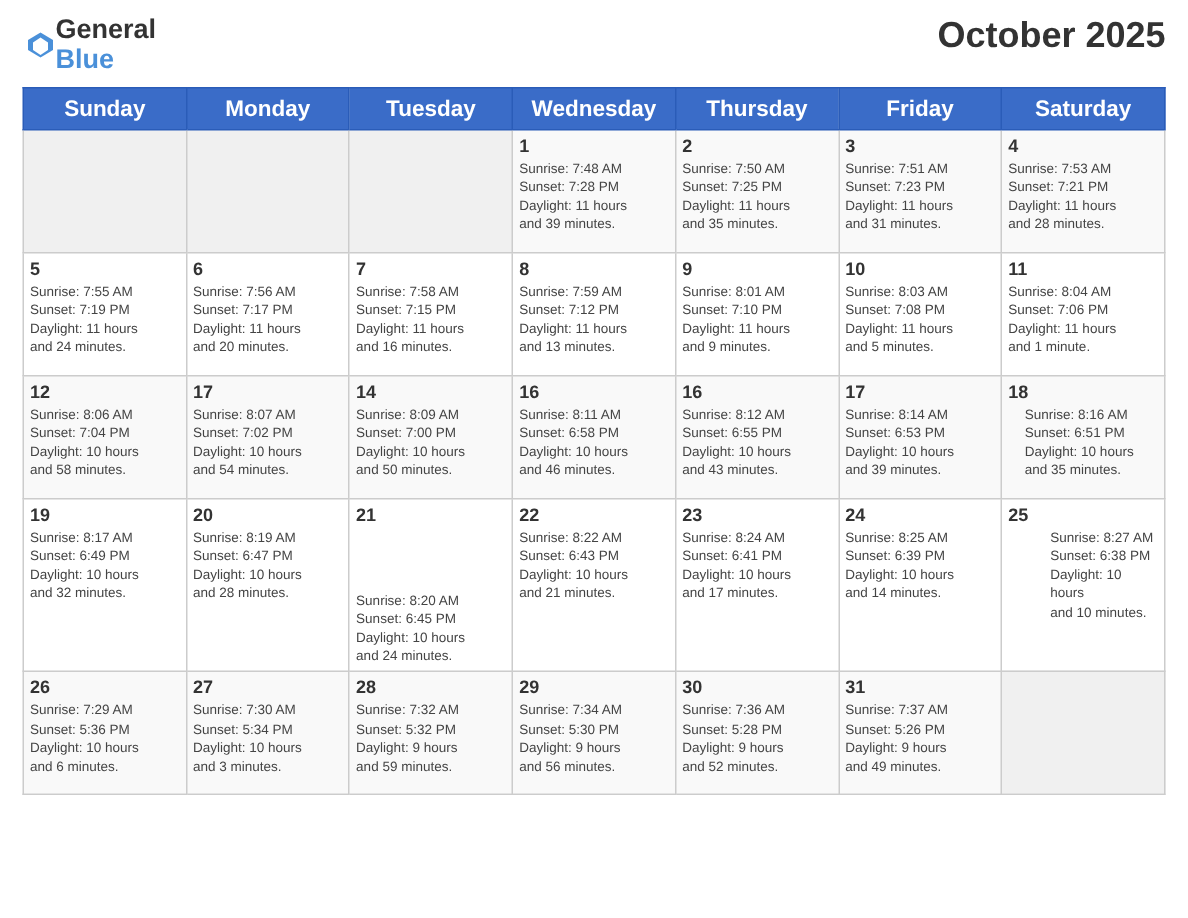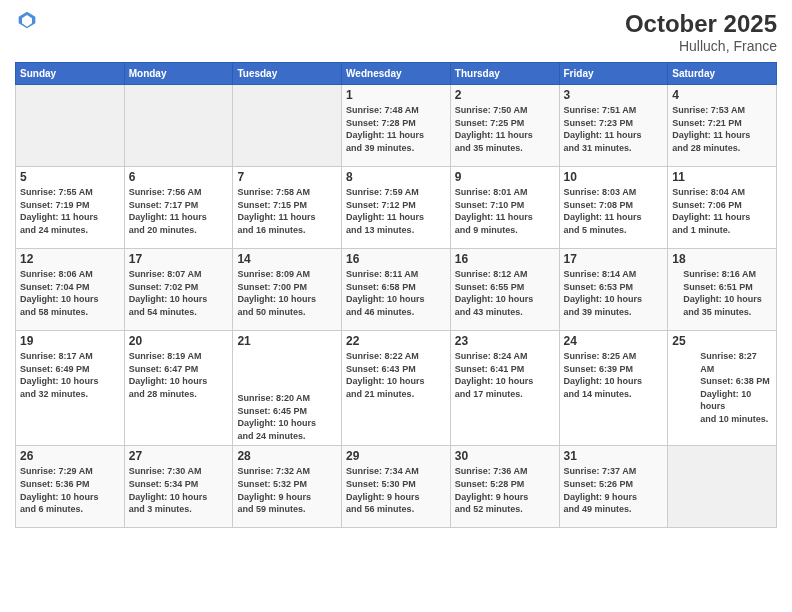--- a/index.html
+++ b/index.html
@@ -58,24 +58,24 @@
       color: #555;
     }
     table {
       width: 100%;
       border-collapse: collapse;
       table-layout: fixed;
     }
     thead tr th {
       background-color: #3a6cc8;
       color: #fff;
-      font-size: 10px;
+      font-size: 15px;
       font-weight: bold;
       padding: 5px 4px;
-      text-align: left;
+      text-align: center;
       border: 1px solid #2a5cb8;
     }
     tbody tr td {
       border: 1px solid #ccc;
       vertical-align: top;
       padding: 3px 4px;
       font-size: 9.5px;
       color: #333;
       height: 82px;
       background: #fff;
@@ -86,40 +86,42 @@
     .day-number {
       font-size: 12px;
       font-weight: bold;
       color: #333;
       margin-bottom: 2px;
     }
     .day-info {
       font-size: 9px;
       line-height: 1.4;
       color: #444;
-      font-weight: bold;
     }
     .empty-cell {
       background: #f0f0f0 !important;
     }
   </style>
 </head>
 <body>
 
 <div class="container">
   <div class="header-area">
     <div class="logo">
       <svg class="logo-icon" viewBox="0 0 24 24">
         <polygon points="12,2 22,8 22,16 12,22 2,16 2,8" fill="#4a90d9"></polygon>
         <polygon points="12,6 18,10 18,16 12,20 6,16 6,10" fill="#fff"></polygon>
       </svg>
+      <div class="logo-text">
+        <span class="logo-general">General</span>
+        <span class="logo-blue">Blue</span>
+      </div>
     </div>
     <div class="title-area">
       <div class="month-title">October 2025</div>
-      <div class="location">Hulluch, France</div>
     </div>
   </div>
 
   <table>
     <thead>
       <tr>
       <th>Sunday</th>
           <th>Monday</th>
           <th>Tuesday</th>
           <th>Wednesday</th>

